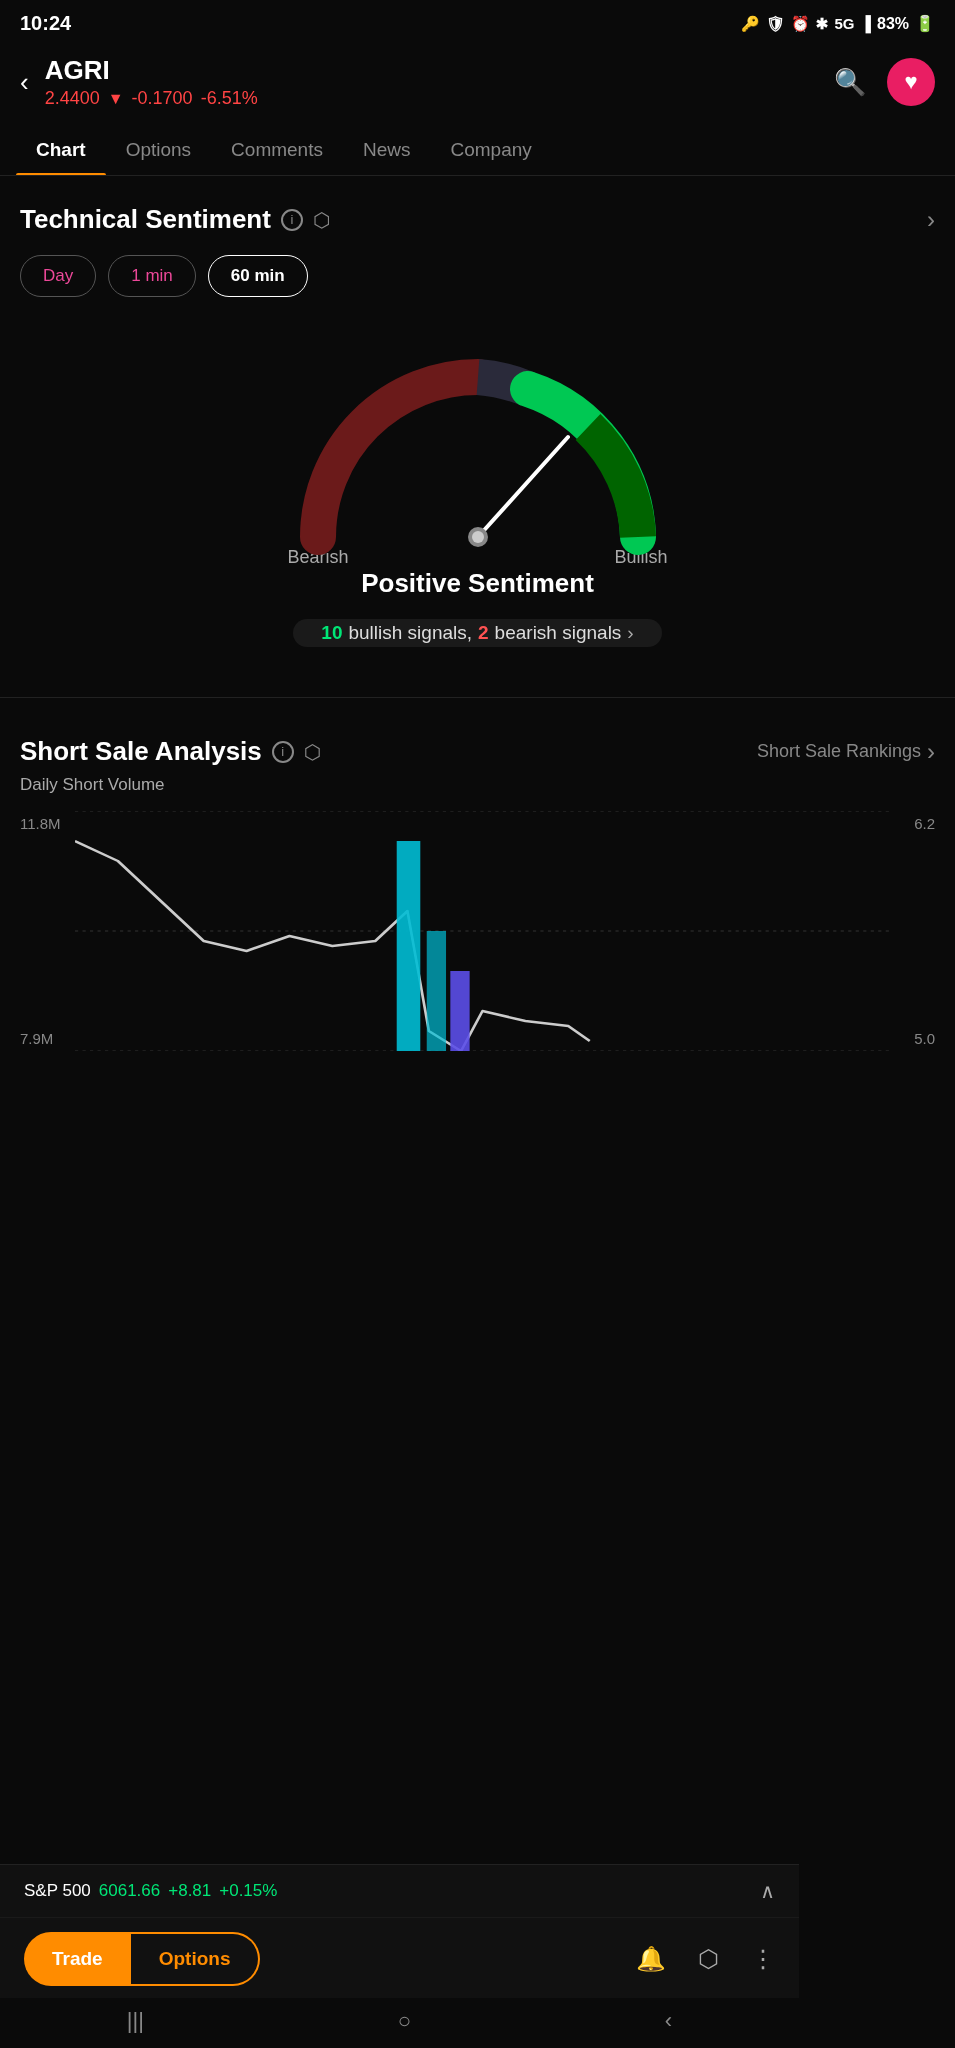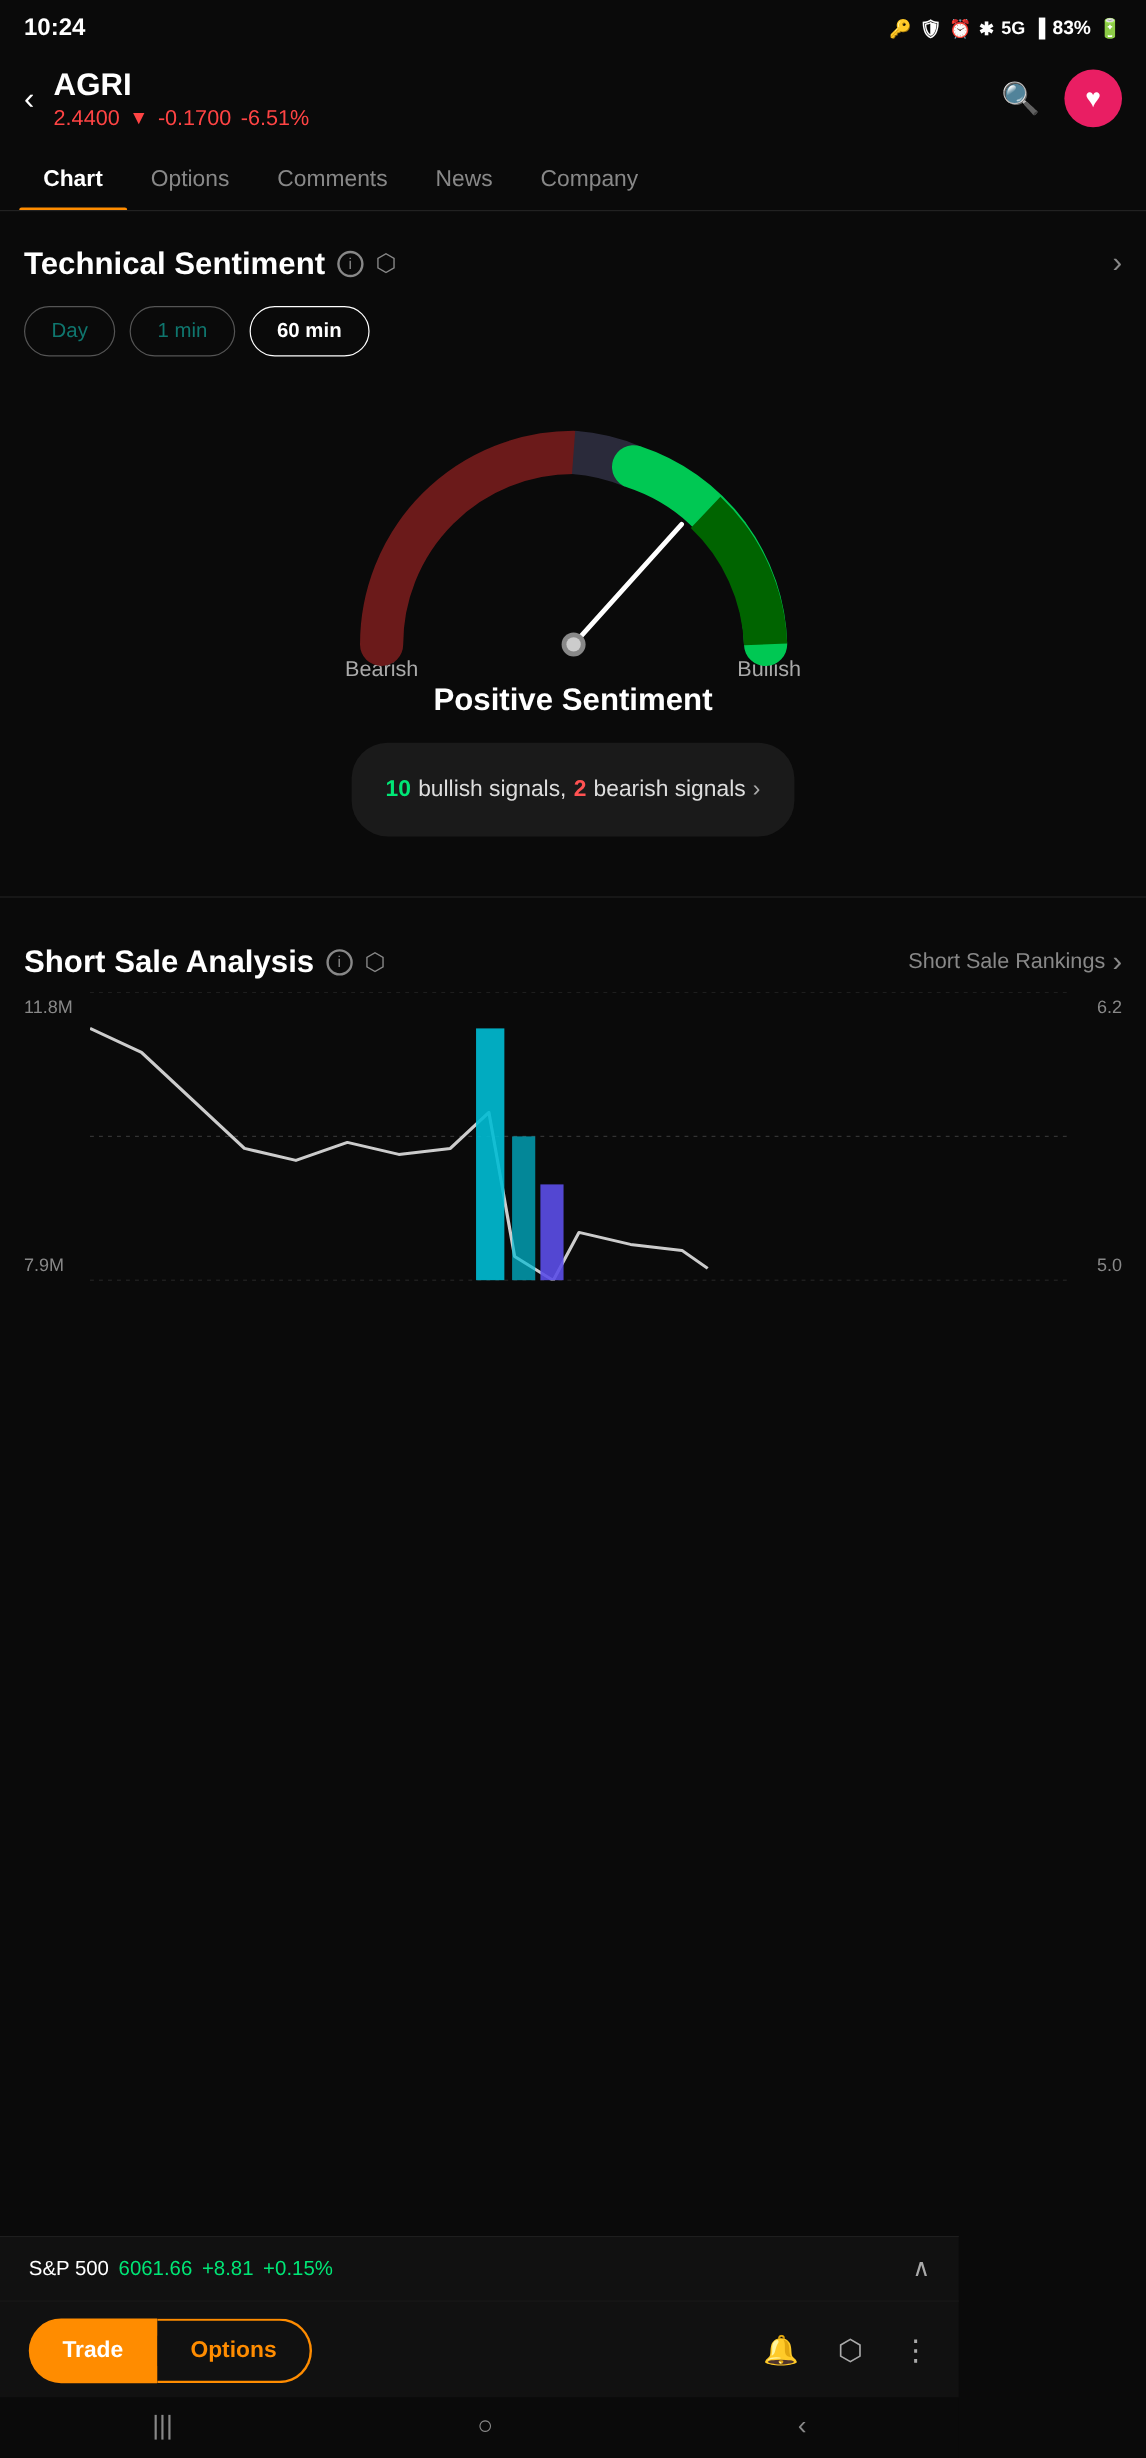--- a/index.html
+++ b/index.html
@@ -147,21 +147,21 @@
     .time-buttons {
       display: flex;
       gap: 12px;
       margin-bottom: 30px;
     }
     .time-btn {
       padding: 10px 22px;
       border-radius: 22px;
       border: 1.5px solid #555;
       background: transparent;
-      color: #0f766e;
+      color: #ec4899;
       font-size: 17px;
       cursor: pointer;
     }
     .time-btn.active {
       border-color: #fff;
       color: #fff;
       font-weight: 600;
     }
 
     
@@ -189,21 +189,21 @@
     .sentiment-text {
       font-size: 26px;
       font-weight: 700;
       text-align: left;
     }
 
     
     .signals-box {
       background: #1a1a1a;
       border-radius: 30px;
-      padding: 28px 28px;
+      padding: 3px 28px;
       margin: 20px 0 10px;
       display: flex;
       align-items: center;
       justify-content: center;
       gap: 6px;
       cursor: pointer;
     }
     .signals-text { font-size: 19px; color: #ddd; }
     .signals-bullish { color: #00e676; font-size: 19px; font-weight: 700; }
     .signals-bearish { color: #ff5252; font-size: 19px; font-weight: 700; }
@@ -480,20 +480,21 @@
       <span class="section-title">Short Sale Analysis</span>
       <div class="info-icon">i</div>
       <span class="share-icon">⬡</span>
     </div>
     <div class="short-sale-right">
       <span class="short-sale-ranking-text">Short Sale Rankings</span>
       <span class="chevron-right">›</span>
     </div>
   </div>
 
+  <div class="daily-volume-label">Daily Short Volume</div>
 
   <div class="chart-container">
     <div class="chart-y-left">
       <span>11.8M</span>
       <span>7.9M</span>
     </div>
     <div class="chart-y-right">
       <span>6.2</span>
       <span>5.0</span>
     </div>

